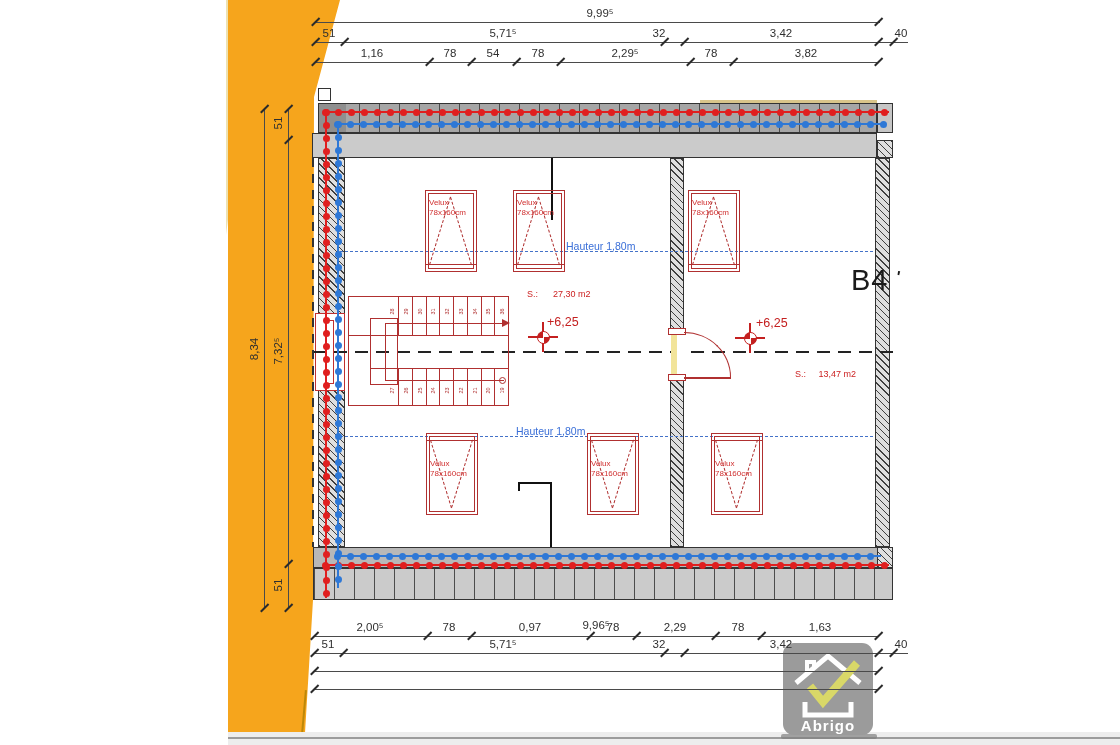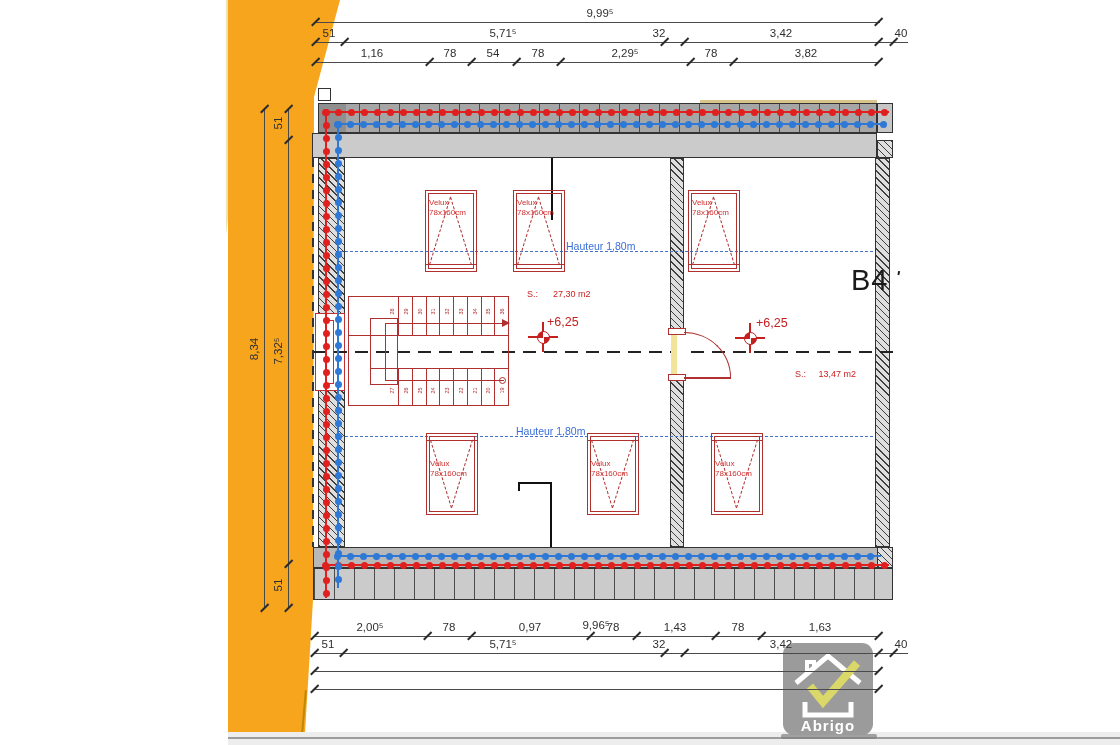--- a/index.html
+++ b/index.html
@@ -508,21 +508,21 @@
       <div class="abs tick" style="left: 465.5px; top: 635.2px;"></div>
       <div class="abs tick" style="left: 584.5px; top: 635.2px;"></div>
       <div class="abs tick" style="left: 630.5px; top: 635.2px;"></div>
       <div class="abs tick" style="left: 709.5px; top: 635.2px;"></div>
       <div class="abs tick" style="left: 755.5px; top: 635.2px;"></div>
       <div class="abs tick" style="left: 872.5px; top: 635.2px;"></div>
       <div class="abs dimlabel" style="left: 335px; top: 621px; width: 70px;">2,00⁵</div>
       <div class="abs dimlabel" style="left: 414px; top: 621px; width: 70px;">78</div>
       <div class="abs dimlabel" style="left: 495px; top: 621px; width: 70px;">0,97</div>
       <div class="abs dimlabel" style="left: 578px; top: 621px; width: 70px;">78</div>
-      <div class="abs dimlabel" style="left: 640px; top: 621px; width: 70px;">1,43</div>
+      <div class="abs dimlabel" style="left: 640px; top: 621px; width: 70px;">2,29</div>
       <div class="abs dimlabel" style="left: 703px; top: 621px; width: 70px;">78</div>
       <div class="abs dimlabel" style="left: 785px; top: 621px; width: 70px;">1,63</div>
       <div class="abs dimline" style="left: 314px; top: 653px; width: 594px;"></div>
       <div class="abs tick" style="left: 308.5px; top: 652.2px;"></div>
       <div class="abs tick" style="left: 337.5px; top: 652.2px;"></div>
       <div class="abs tick" style="left: 658.5px; top: 652.2px;"></div>
       <div class="abs tick" style="left: 678.5px; top: 652.2px;"></div>
       <div class="abs tick" style="left: 872.5px; top: 652.2px;"></div>
       <div class="abs tick" style="left: 887.5px; top: 652.2px;"></div>
       <div class="abs dimlabel" style="left: 293px; top: 638px; width: 70px;">51</div>

